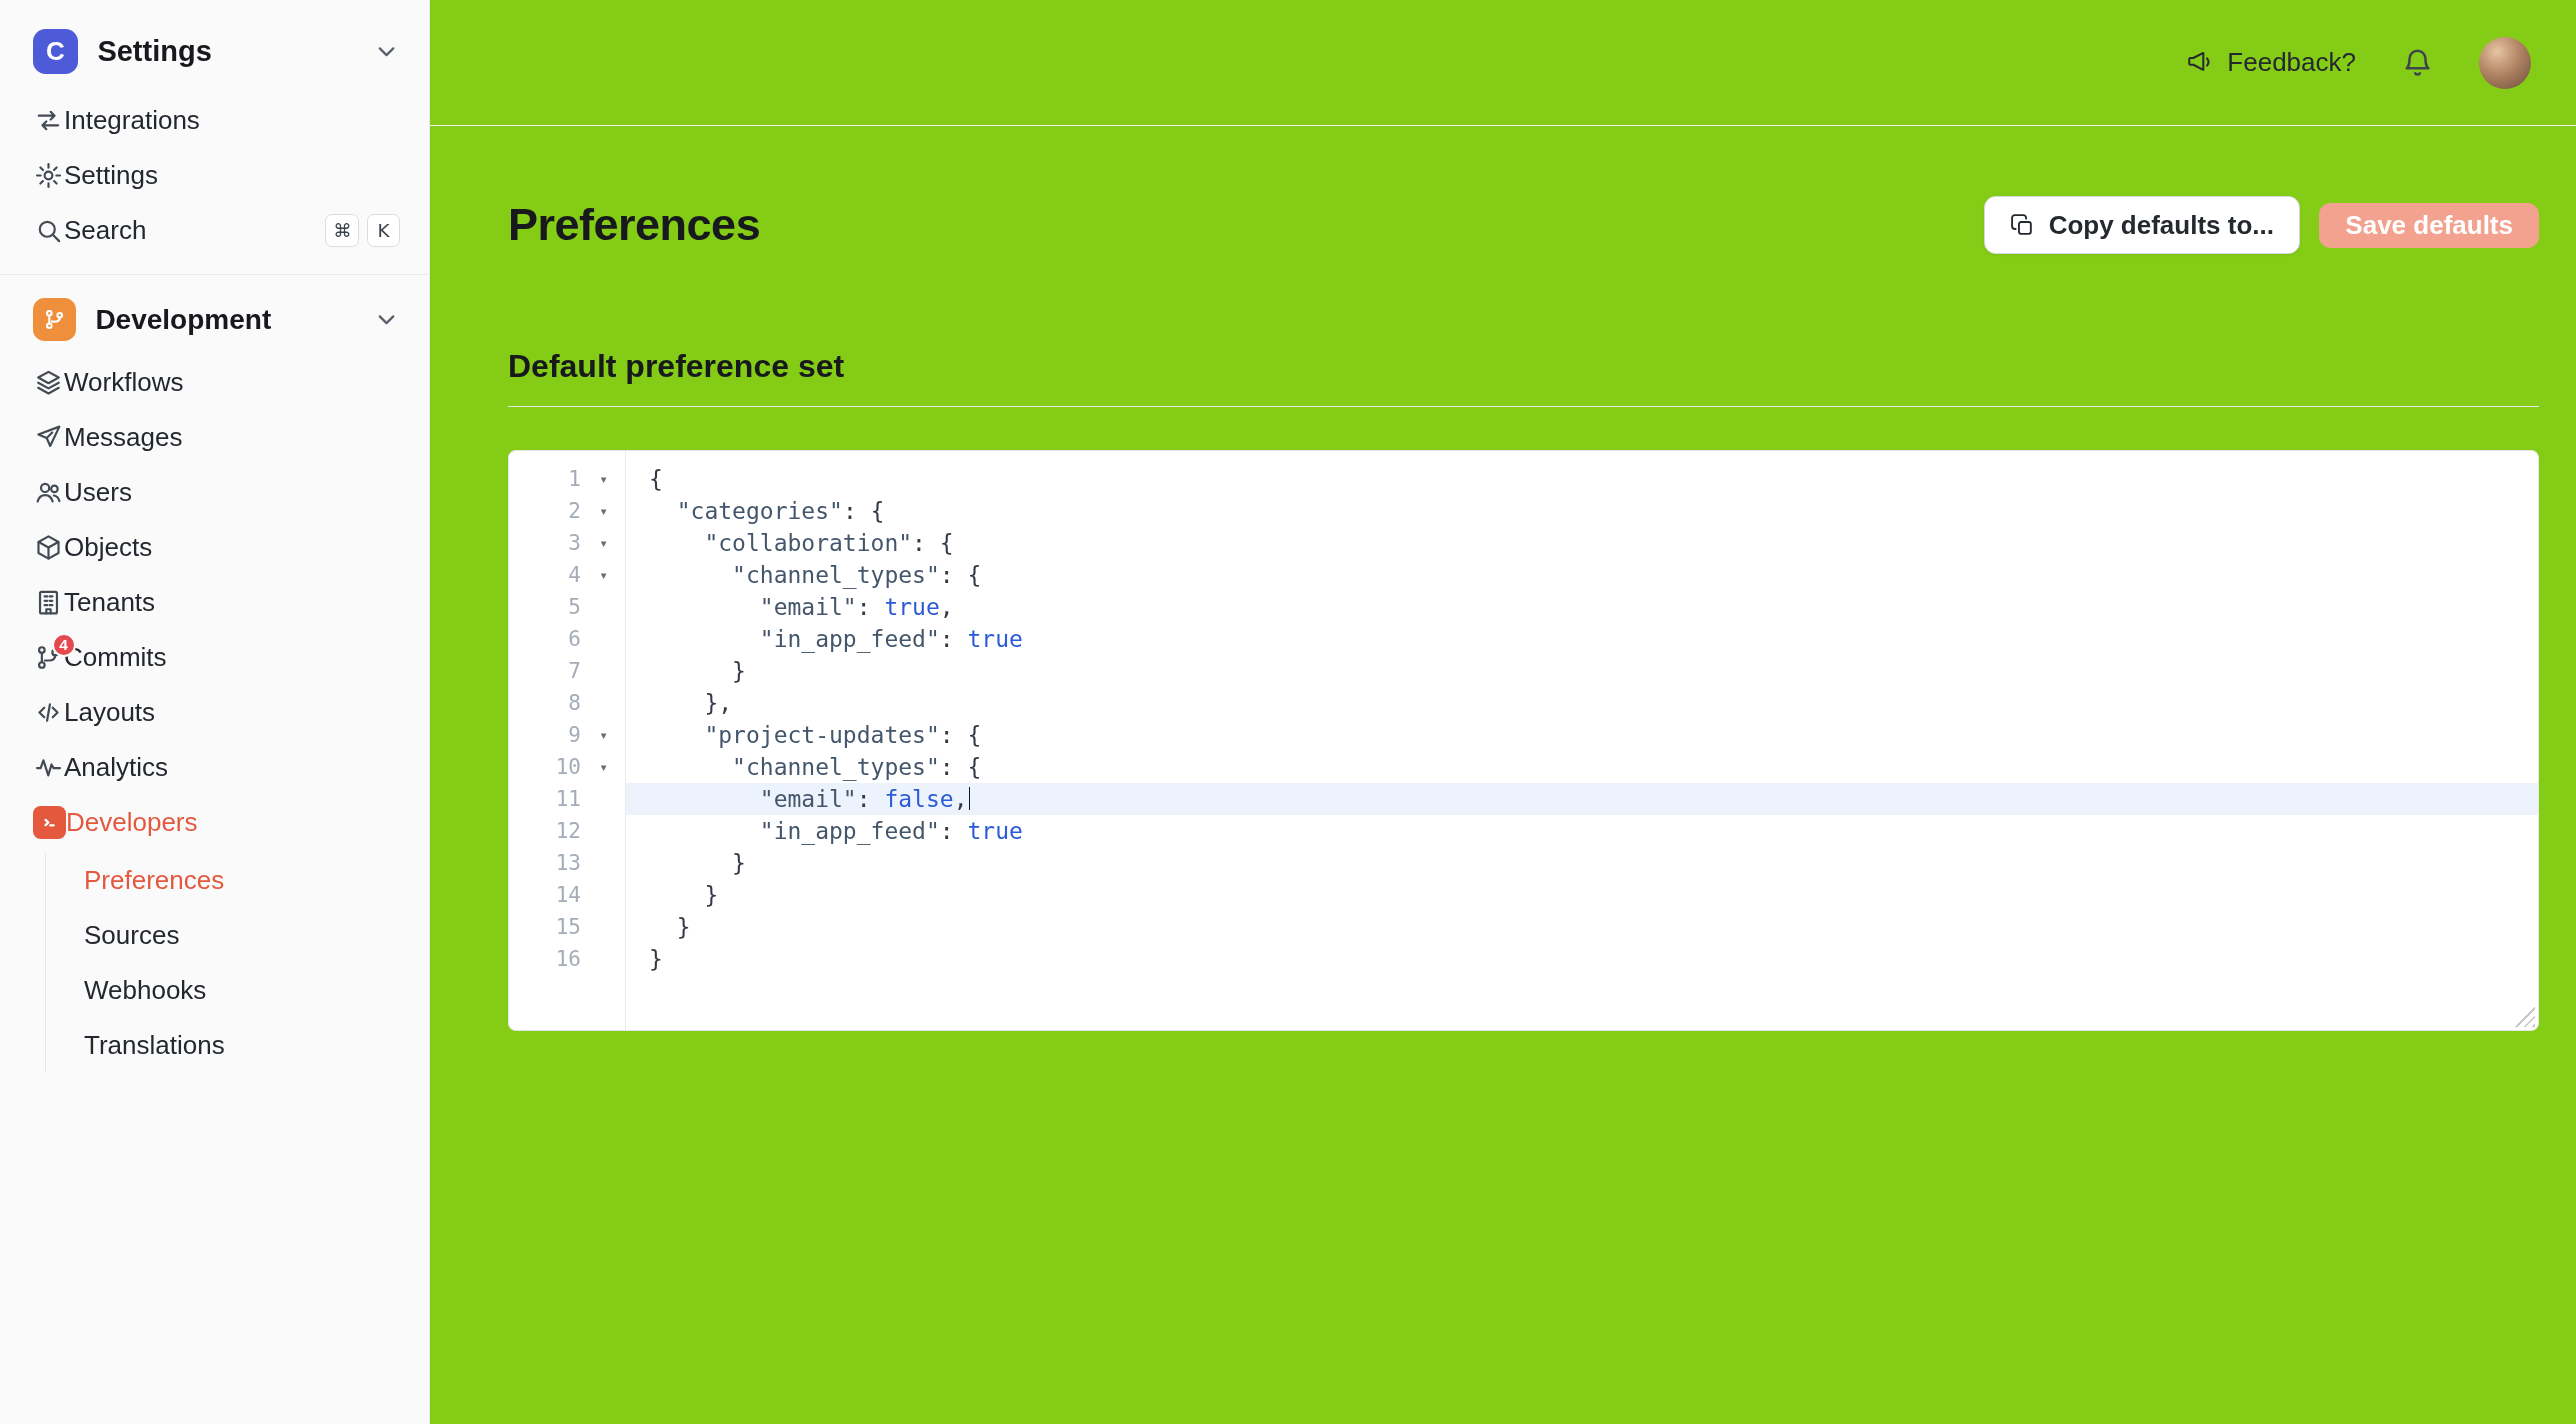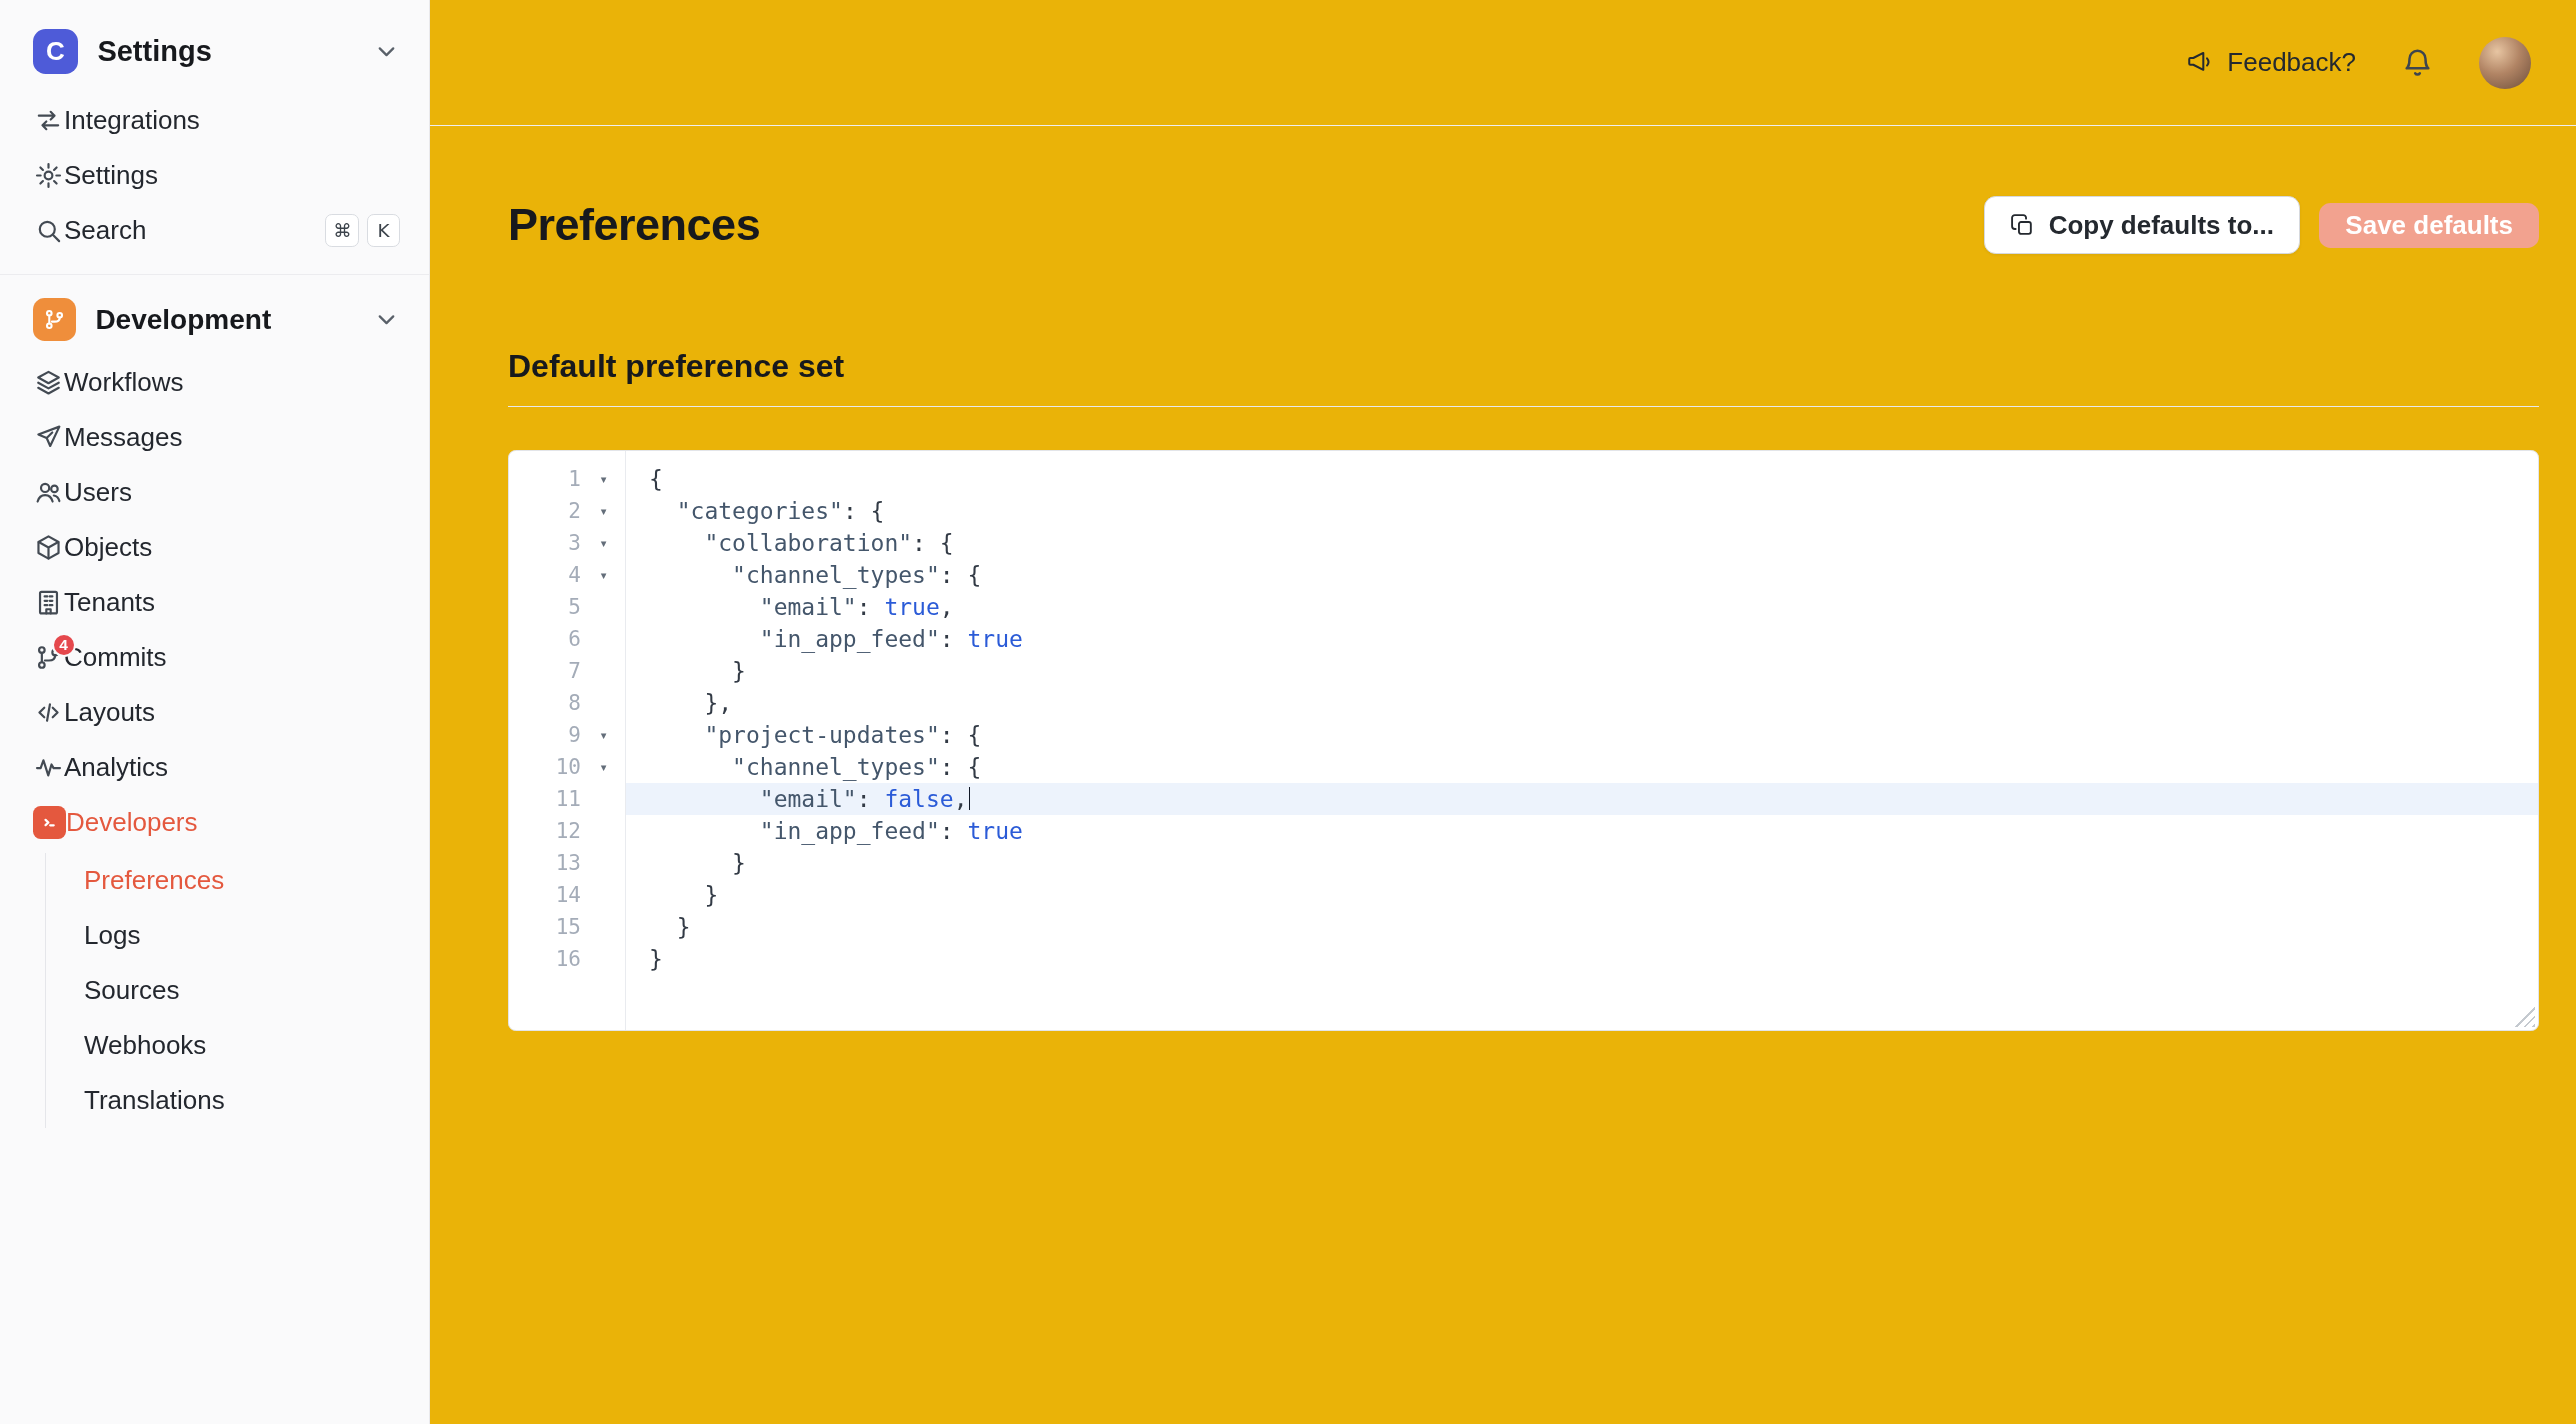--- a/index.html
+++ b/index.html
@@ -41,21 +41,21 @@
               display:flex; align-items:center; justify-content:center; flex:none; }
   .env-icon svg { width:25px; height:25px; display:block; }
   .env-name { font-size:28px; font-weight:600; color:#17191D; }
 
   .subnav { margin:3.9px 0 0 45px; border-left:1.9px solid #E5E6EA; display:flex; flex-direction:column; }
   .subnav .nav-item { padding-left:38px; height:55px; }
 
   .bottom { margin-top:auto; padding-bottom:23px; }
 
   
-  .main { flex:1; display:flex; flex-direction:column; background:#eab308; min-width:0; }
+  .main { flex:1; display:flex; flex-direction:column; background:#84cc16; min-width:0; }
   .topbar { height:126px; flex:none; display:flex; align-items:center; justify-content:flex-end;
             gap:45px; padding-right:45px; border-bottom:1px solid #EEEEF1; }
   .feedback { display:flex; align-items:center; gap:13.5px; background:none; border:none;
               font-family:inherit; font-size:26px; font-weight:500; color:#24292F; cursor:pointer; }
   .feedback svg { width:27px; height:27px; display:block; color:#24292F; }
   .iconbtn { background:none; border:none; cursor:pointer; color:#3E454E; display:flex; }
   .iconbtn svg { width:33px; height:33px; display:block; }
   .avatar { width:52px; height:52px; border-radius:50%; flex:none; cursor:pointer;
             background:radial-gradient(circle at 35% 28%, #E7C5A2 0%, #B18464 45%, #6B4D3A 100%); }
 
@@ -248,23 +248,20 @@
             </svg>
           </span>
           <span class="nav-label">Developers</span>
         </div>
       </nav>
     <nav class="subnav" id="dev-sub">
         <div class="nav-item accent">
           <span class="nav-label">Preferences</span>
         </div>
         <div class="nav-item">
-          <span class="nav-label">Logs</span>
-        </div>
-        <div class="nav-item">
           <span class="nav-label">Sources</span>
         </div>
         <div class="nav-item">
           <span class="nav-label">Webhooks</span>
         </div>
         <div class="nav-item">
           <span class="nav-label">Translations</span>
         </div>
       </nav>
 

